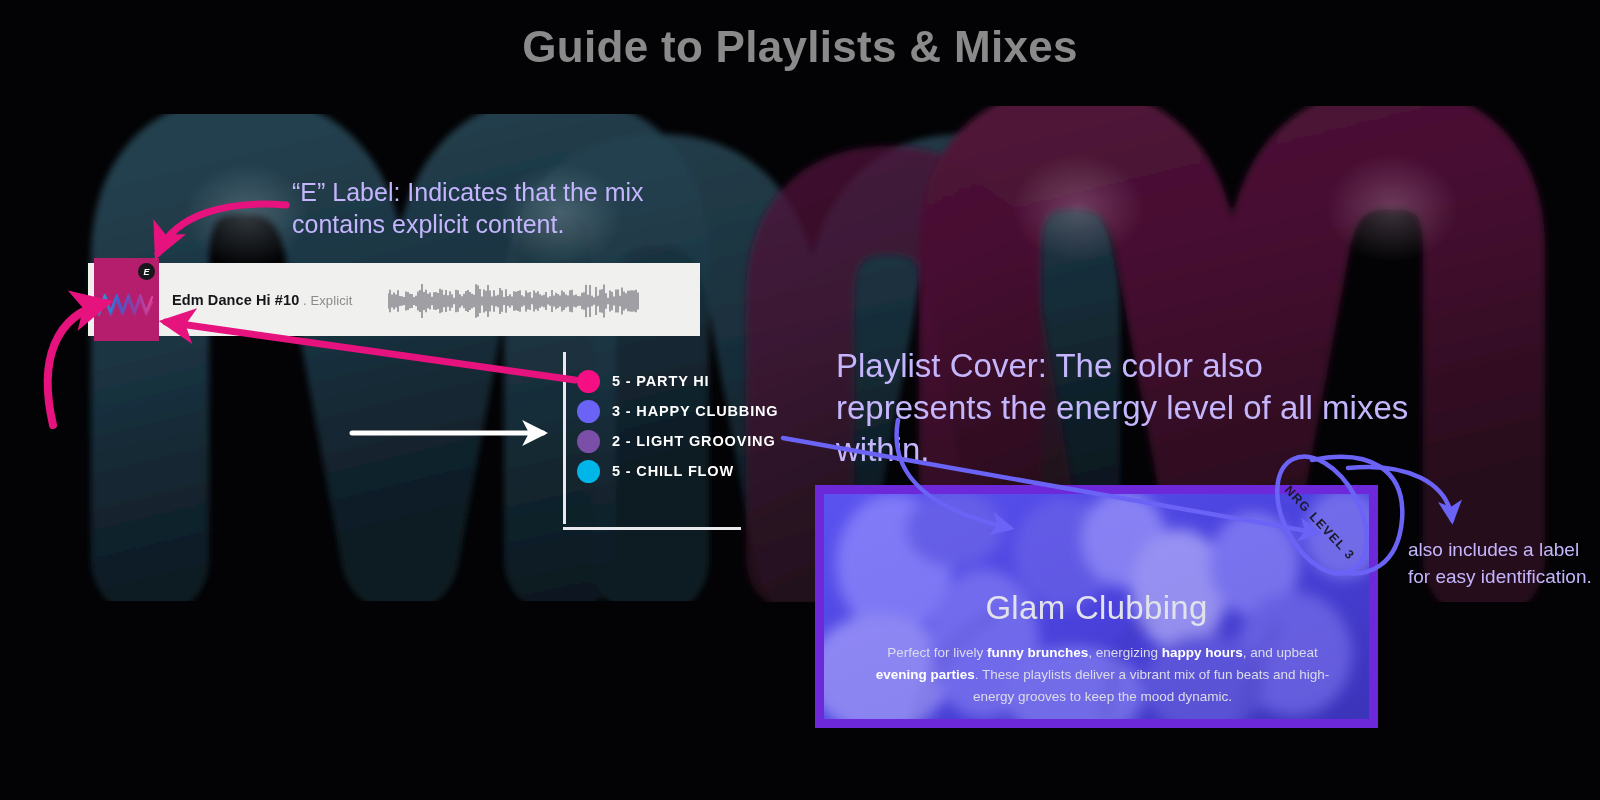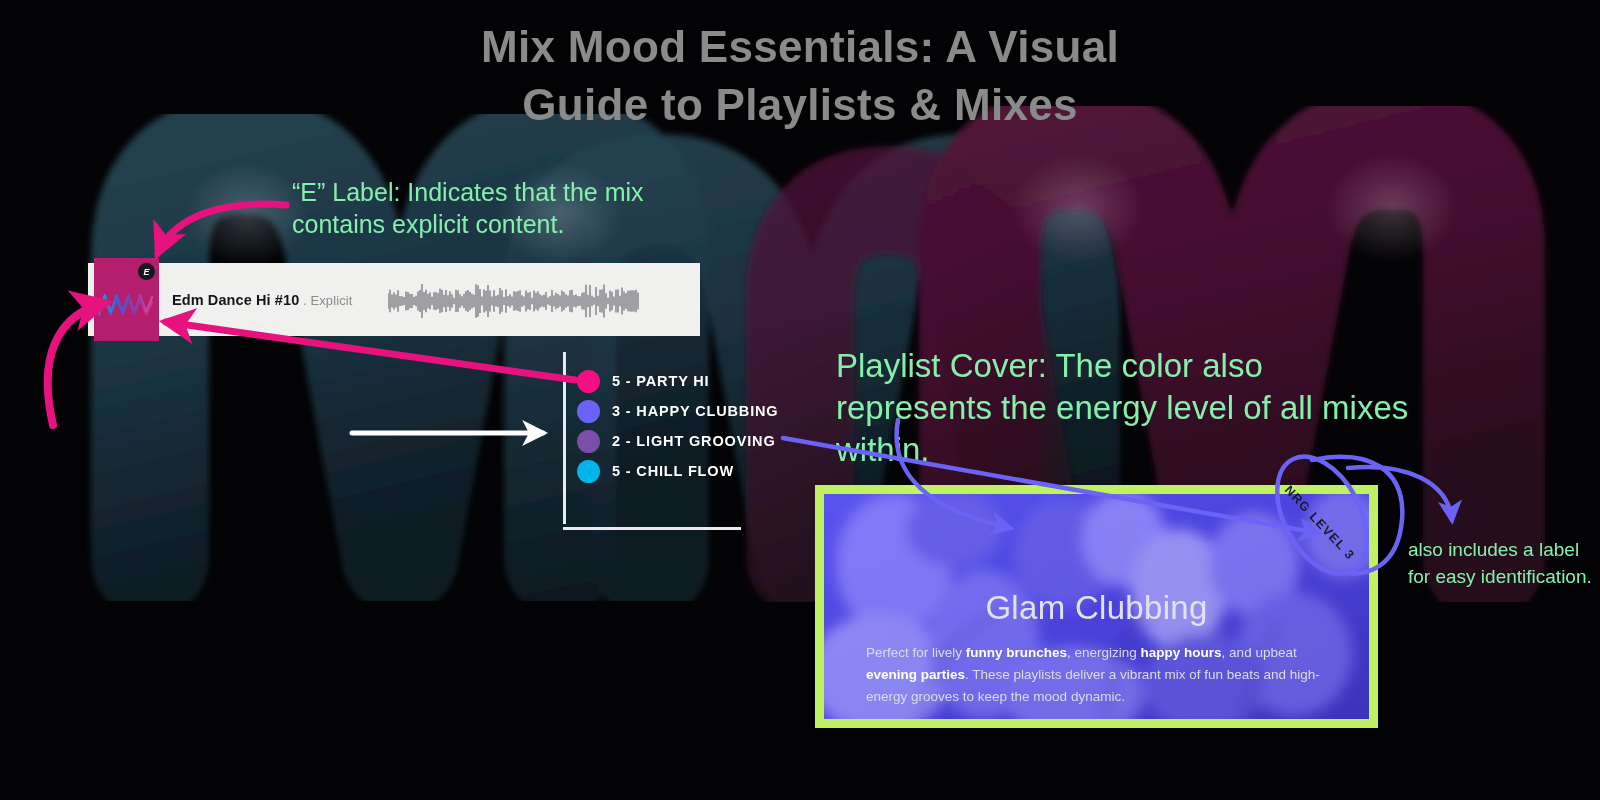--- a/index.html
+++ b/index.html
@@ -14,21 +14,21 @@
   #bgsvg{position:absolute;left:0;top:0;width:1600px;height:800px;z-index:0;}
 
   
   .title{
     position:absolute;left:0;top:18px;width:1600px;text-align:center;
     color:#8a8a8a;font-weight:bold;font-size:44px;line-height:1.32;
     letter-spacing:.3px;z-index:5;
   }
 
   
-  .anno{position:absolute;color:#86efac;z-index:9;line-height:1.28;}
+  .anno{position:absolute;color:#c4b5fd;z-index:9;line-height:1.28;}
   #anno-explicit{left:292px;top:176px;width:440px;font-size:25px;}
   #anno-mixcover{left:70px;top:370px;width:480px;font-size:25px;}
   #anno-playlistcover{left:836px;top:345px;width:580px;font-size:33px;}
   #anno-label{left:1408px;top:537px;width:186px;font-size:19px;line-height:1.42;}
 
   
   #mixrow{
     position:absolute;left:88px;top:263px;width:612px;height:73px;
     background:#f0f0ef;z-index:8;display:flex;align-items:center;
   }
@@ -54,30 +54,30 @@
   #legend .vrule{position:absolute;left:0;top:0;width:3px;height:172px;background:#e9e9ee;}
   #legend .hrule{position:absolute;left:0;bottom:0;width:178px;height:3px;background:#e9e9ee;}
   #legend .rows{position:absolute;left:14px;top:14px;}
   .lrow{display:flex;align-items:center;height:30px;margin-bottom:0px;}
   .ldot{width:23px;height:23px;border-radius:50%;flex:0 0 auto;}
   .llab{margin-left:12px;color:#ffffff;font-size:14.5px;font-weight:bold;letter-spacing:.85px;white-space:nowrap;}
 
   
   #card{
     position:absolute;left:815px;top:485px;width:563px;height:243px;
-    background:#bef264;padding:9px;box-sizing:border-box;z-index:8;
+    background:#6d28d9;padding:9px;box-sizing:border-box;z-index:8;
   }
   #cardinner{position:relative;width:100%;height:100%;overflow:hidden;background:#4a46d8;}
   #cardphoto{position:absolute;inset:0;}
   #cardtitle{
     position:absolute;left:0;right:0;top:95px;text-align:center;
     color:#e2e2ec;font-size:33px;letter-spacing:.3px;
   }
   #carddesc{
-    position:absolute;left:42px;right:30px;top:148px;text-align:left;
+    position:absolute;left:42px;right:30px;top:148px;text-align:center;
     color:#dcdce8;font-size:13.5px;line-height:1.62;
   }
   #carddesc b{color:#fff;}
   #nrgbadge{
     position:absolute;left:1292px;top:483px;z-index:12;
     color:#1a1a28;font-size:12.5px;font-weight:bold;letter-spacing:1.3px;
     transform:rotate(47deg);transform-origin:left top;white-space:nowrap;
   }
   
   #arrows{position:absolute;left:0;top:0;width:1600px;height:800px;z-index:11;pointer-events:none;}
@@ -121,21 +121,20 @@
       <path d="M980,560 L980,250 Q980,148 1075,148 Q1160,148 1176,248 L1232,552 L1288,248 Q1304,148 1389,148 Q1484,148 1484,250 L1484,560" fill="none" stroke="url(#gmar)" stroke-width="122" stroke-linecap="round" stroke-linejoin="round"></path>
       <path d="M800,560 L800,300 Q800,200 890,200 Q968,200 984,292 L1030,560" fill="none" stroke="url(#gmar)" stroke-width="108" stroke-linecap="round" stroke-linejoin="round" opacity=".75"></path>
     </g>
     <ellipse cx="247" cy="215" rx="62" ry="52" fill="url(#glow1)"></ellipse>
     <ellipse cx="560" cy="215" rx="62" ry="52" fill="url(#glow1)"></ellipse>
     <ellipse cx="1078" cy="208" rx="66" ry="54" fill="url(#glow2)"></ellipse>
     <ellipse cx="1392" cy="208" rx="66" ry="54" fill="url(#glow2)"></ellipse>
   </svg>
 
   <div class="title">
-    <div>Mix Mood Essentials: A Visual</div>
     <div>Guide to Playlists &amp; Mixes</div>
   </div>
 
   <div class="anno" id="anno-explicit">“E” Label: Indicates that the mix contains explicit content.</div>
   <div class="anno" id="anno-playlistcover">Playlist Cover: The color also represents the energy level of all mixes within.</div>
   <div class="anno" id="anno-label">also includes a label for easy identification.</div>
 
   <div id="mixrow"></div>
 
   <div id="mixcover">

